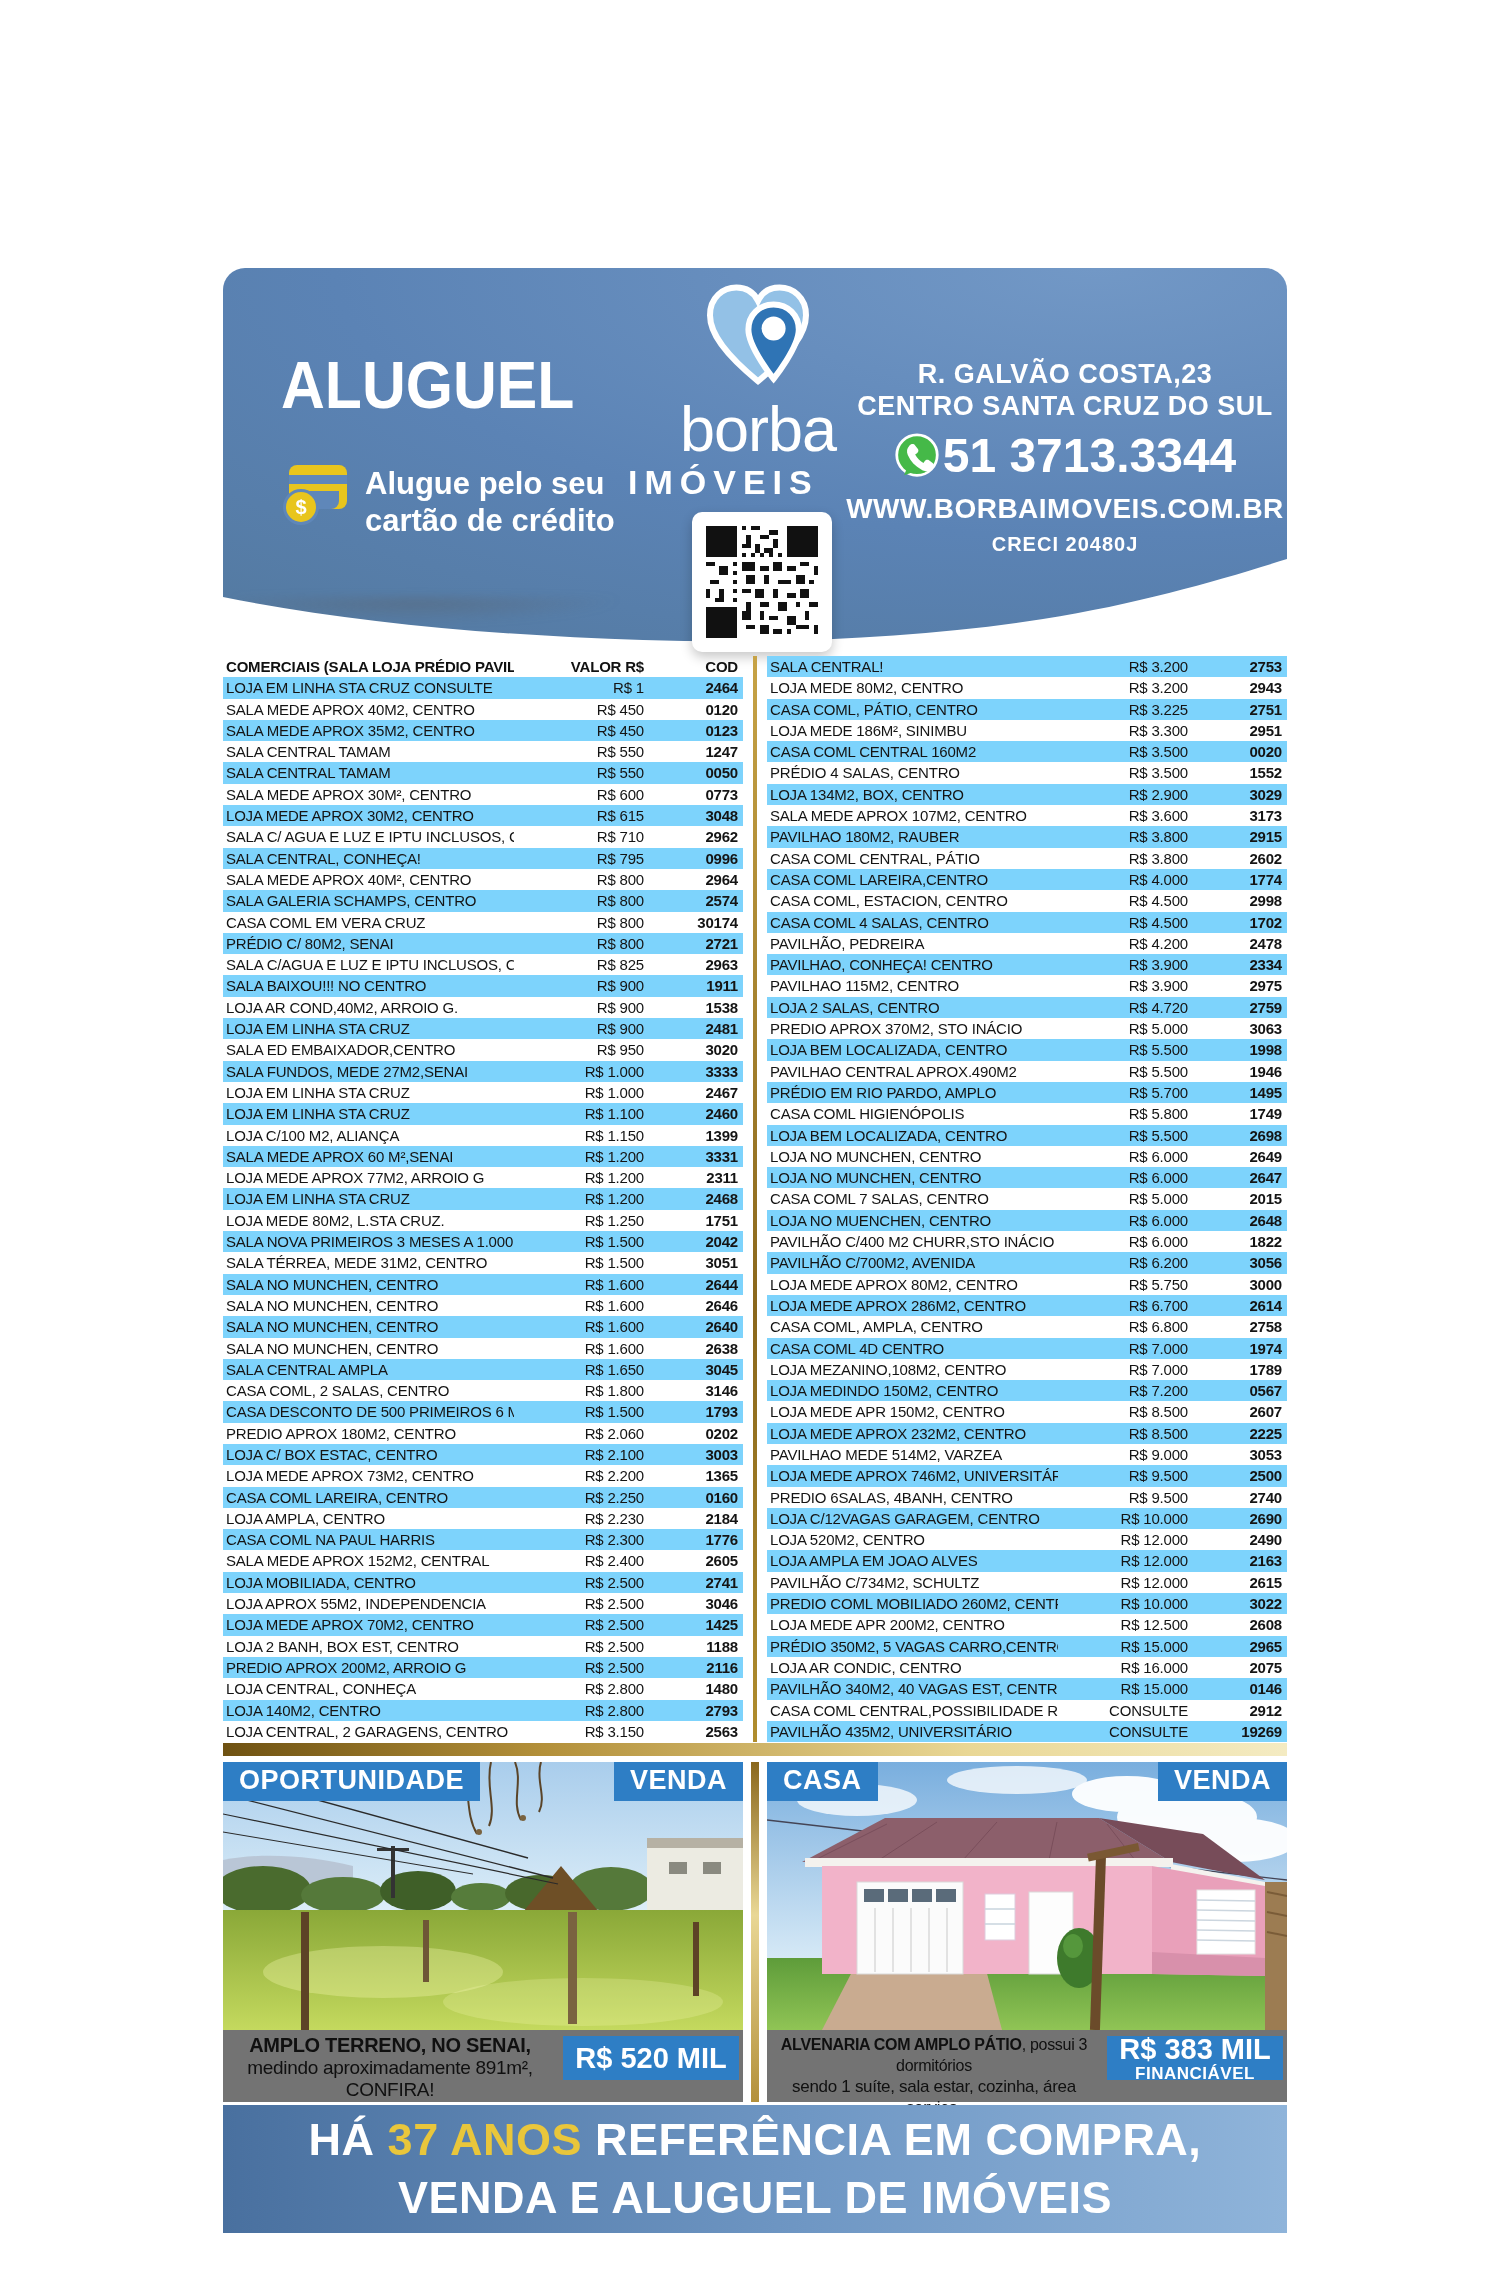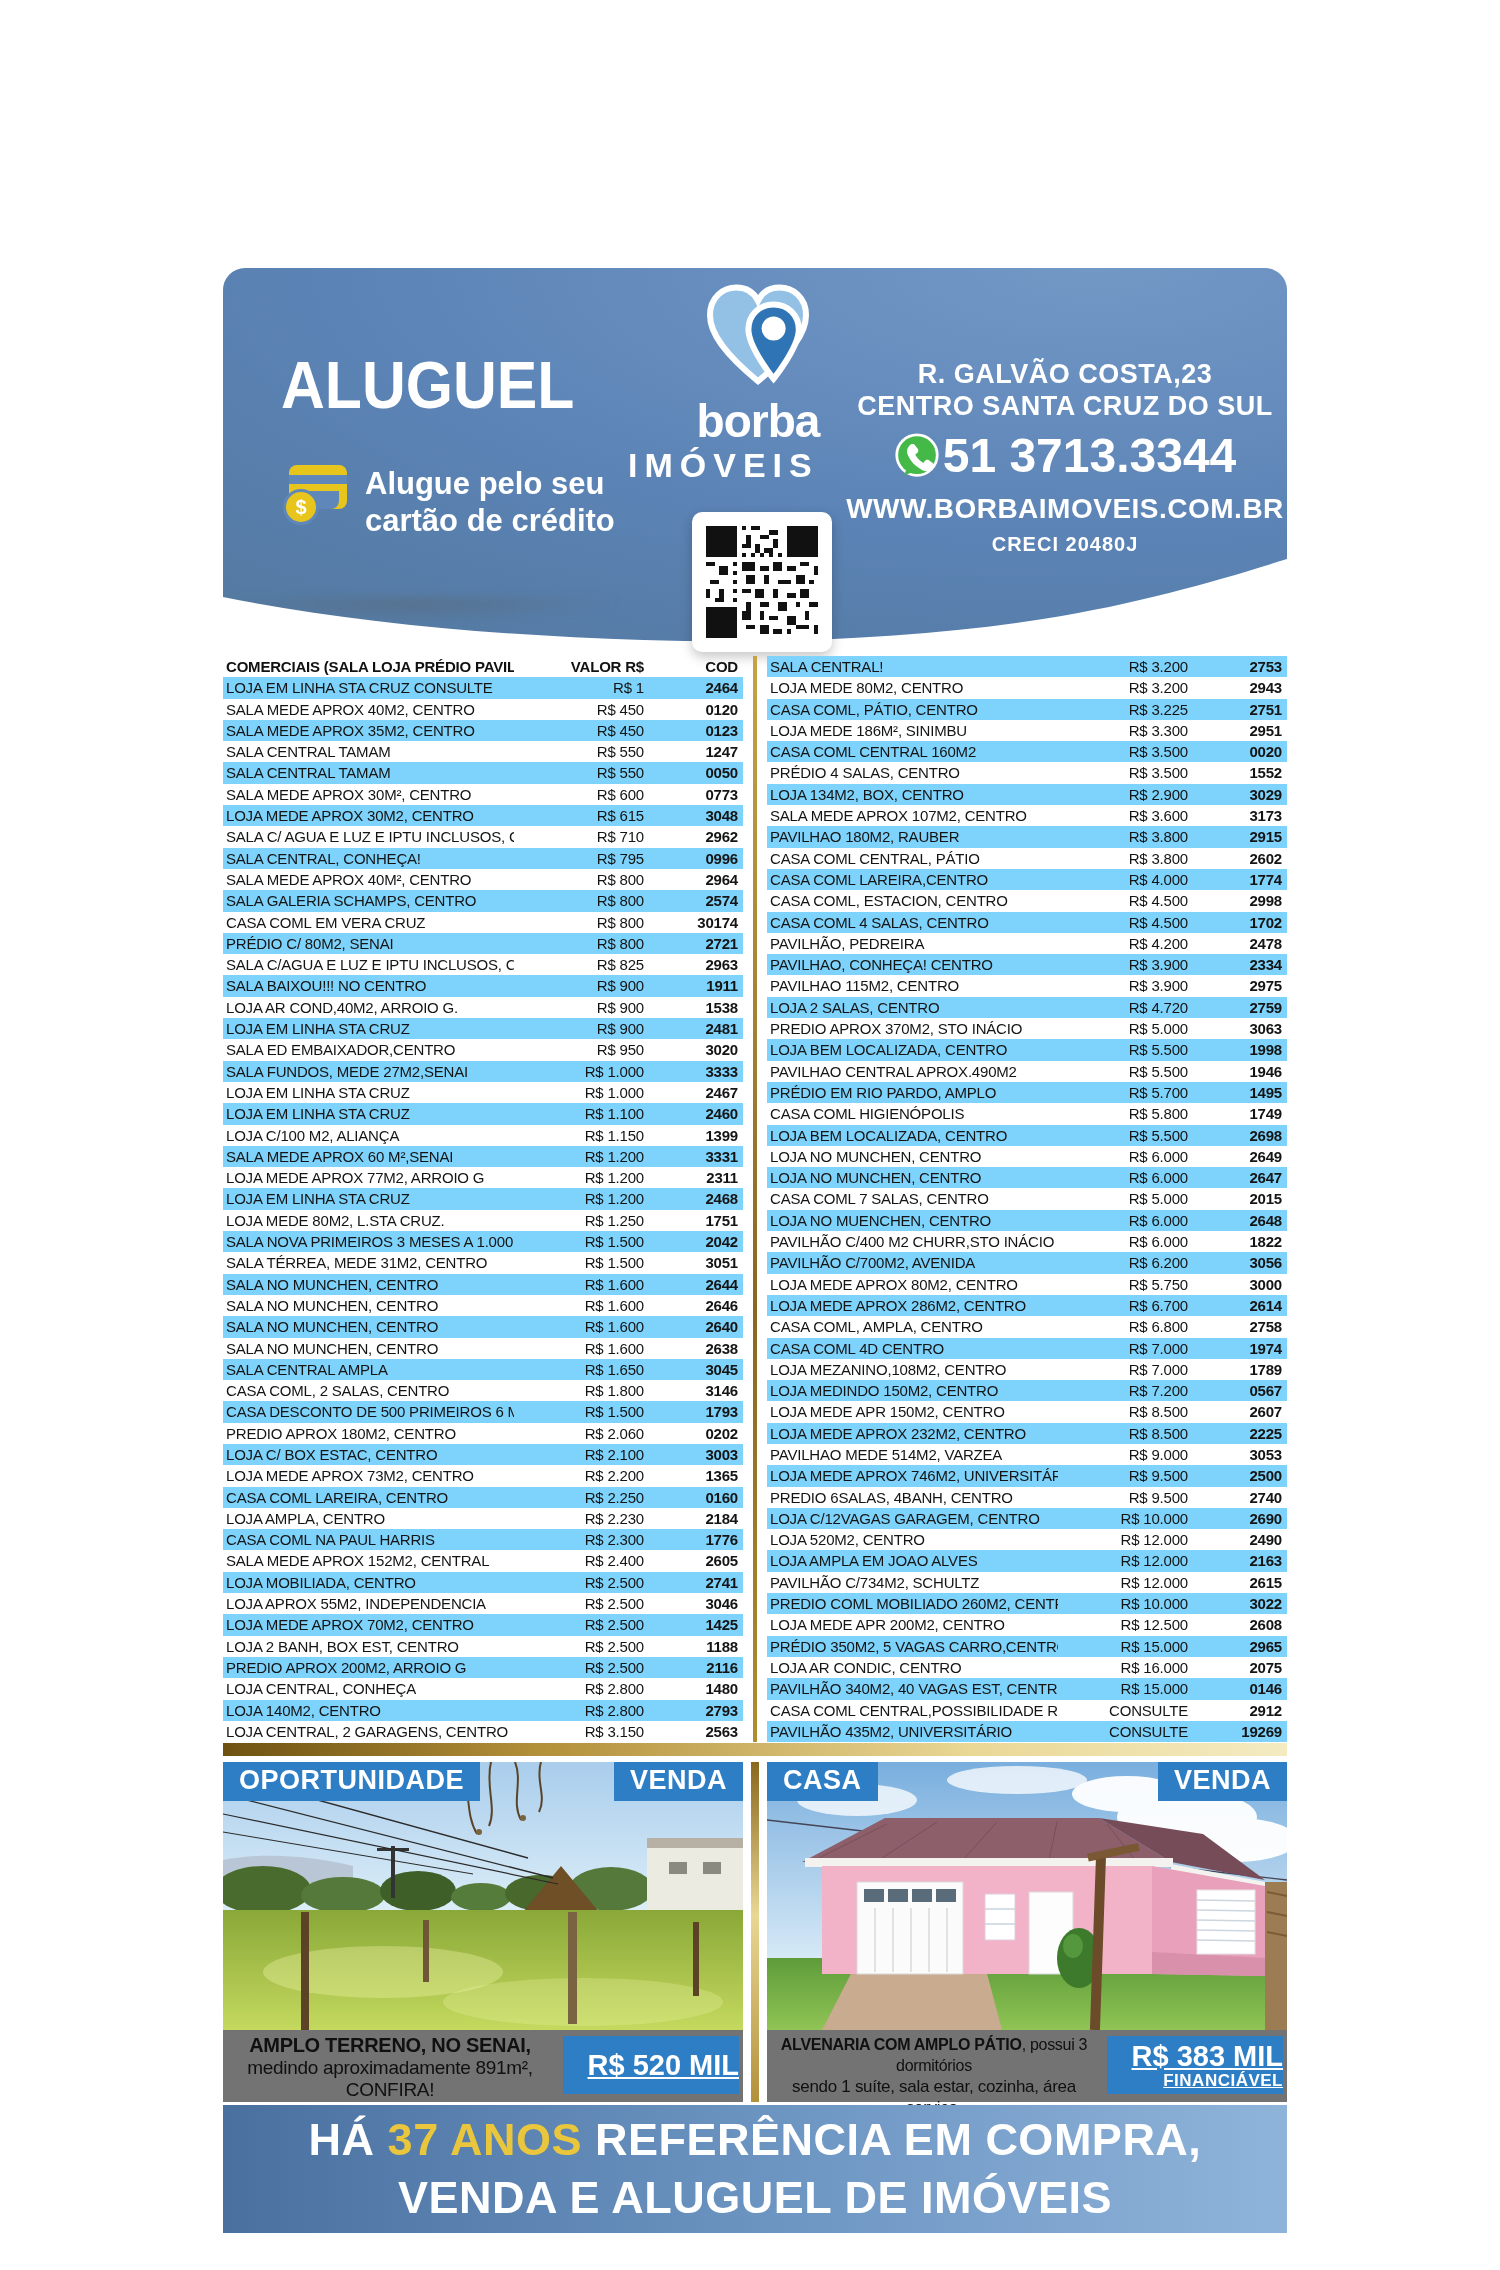--- a/index.html
+++ b/index.html
@@ -21,21 +21,21 @@
   .aluguel{font-size:66px;font-weight:800;letter-spacing:0px;transform:scaleX(.92);transform-origin:left;line-height:1;}
   .card-row{position:absolute;left:283px;top:465px;display:flex;align-items:flex-start;}
   .cc-icon{position:relative;width:64px;height:50px;margin-right:18px;}
   .cc-body{position:absolute;left:6px;top:0;width:58px;height:44px;background:#e8c51d;border-radius:8px;}
   .cc-stripe{position:absolute;left:6px;top:10px;width:58px;height:9px;background:#5f87b9;}
   .cc-notch{position:absolute;left:14px;top:26px;width:42px;height:18px;background:#5f87b9;border-radius:0 0 8px 8px;}
   .cc-coin{position:absolute;left:0px;top:24px;width:30px;height:30px;background:#e8c51d;border:3px solid #5f87b9;border-radius:50%;
     color:#fff;font-weight:bold;font-size:20px;text-align:center;line-height:30px;}
   .card-note{color:#fff;font-weight:bold;font-size:31px;line-height:37px;}
   .brand{position:absolute;left:628px;top:278px;width:260px;text-align:center;color:#fff;}
-  .brand-name{font-size:46px;font-weight:700;line-height:1;letter-spacing:-1px;}
+  .brand-name{font-size:63px;font-weight:400;line-height:1;letter-spacing:-1px;}
   .brand-sub{font-size:34px;font-weight:bold;letter-spacing:7px;text-align:left;margin-top:2px;}
   .qr-card{position:absolute;left:692px;top:512px;width:140px;height:140px;background:#fff;border-radius:10px;
     box-shadow:0 5px 12px rgba(0,0,0,.22);display:flex;align-items:center;justify-content:center;}
   .right-info{position:absolute;left:843px;top:358px;width:444px;text-align:center;color:#fff;}
   .addr{font-weight:bold;font-size:27px;line-height:32px;letter-spacing:.5px;}
   .phone-row{display:flex;align-items:center;justify-content:center;gap:3px;margin-top:6px;}
   .phone{font-weight:800;font-size:48px;letter-spacing:0px;}
   .site{font-weight:bold;font-size:28px;margin-top:10px;letter-spacing:.5px;}
   .creci{font-weight:bold;font-size:20px;margin-top:8px;letter-spacing:1px;}
 
@@ -62,22 +62,22 @@
     padding:3px 16px 5px 16px;letter-spacing:.5px;}
   .tag-left{left:0;}
   .tag-right{right:0;}
   .caption{position:relative;height:72px;background:#737373;}
   .cap-text{position:absolute;left:0;right:186px;top:4px;text-align:center;color:#101010;}
   .cap-l1{font-weight:bold;font-size:20px;line-height:23px;letter-spacing:-.3px;}
   .cap-l2{font-size:19px;line-height:22px;letter-spacing:-.3px;}
   .cap-l3{font-size:19px;line-height:22px;letter-spacing:-.3px;}
   .cap-l1-mix{font-size:16px;line-height:21px;letter-spacing:-.3px;}
   .cap-l2-sm{font-size:17px;line-height:21px;letter-spacing:-.3px;}
-  .price-badge{position:absolute;right:4px;top:6px;width:176px;height:58px;background:#2e7ec5;color:#fff;
-    display:flex;flex-direction:column;align-items:flex-end;justify-content:center;text-decoration:underline;}
+  .price-badge{position:absolute;right:4px;top:6px;width:176px;height:44px;background:#2e7ec5;color:#fff;
+    display:flex;flex-direction:column;align-items:center;justify-content:center;}
   .price-main{font-weight:800;font-size:29px;line-height:30px;}
   .price-sub{font-weight:bold;font-size:17px;line-height:19px;letter-spacing:.5px;}
 
   
   .footer{position:absolute;left:223px;top:2105px;width:1064px;height:128px;
     background:linear-gradient(90deg,#49709f,#6f97c4 55%,#8fb4da);
     color:#fff;text-align:center;padding-top:6px;box-sizing:border-box;}
   .f-line{font-weight:800;font-size:45px;line-height:58px;letter-spacing:.5px;}
   .yellow{color:#e9c63b;}
 </style>

